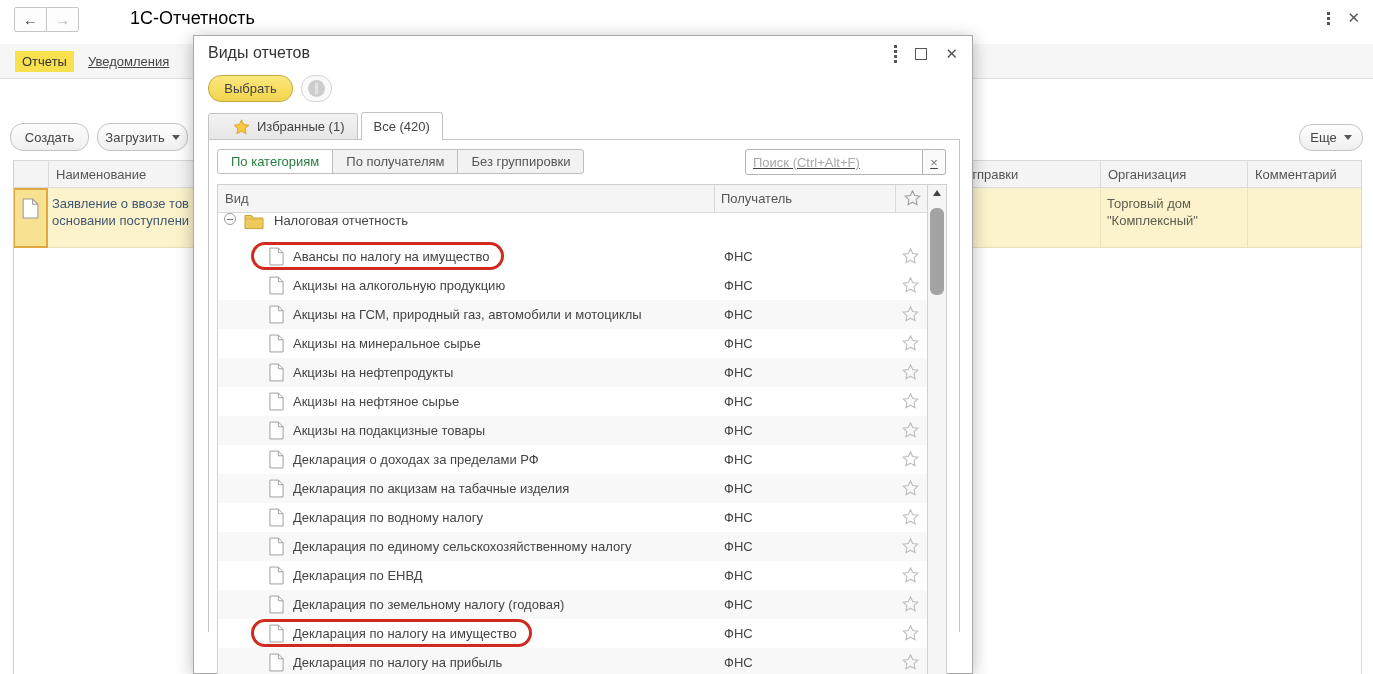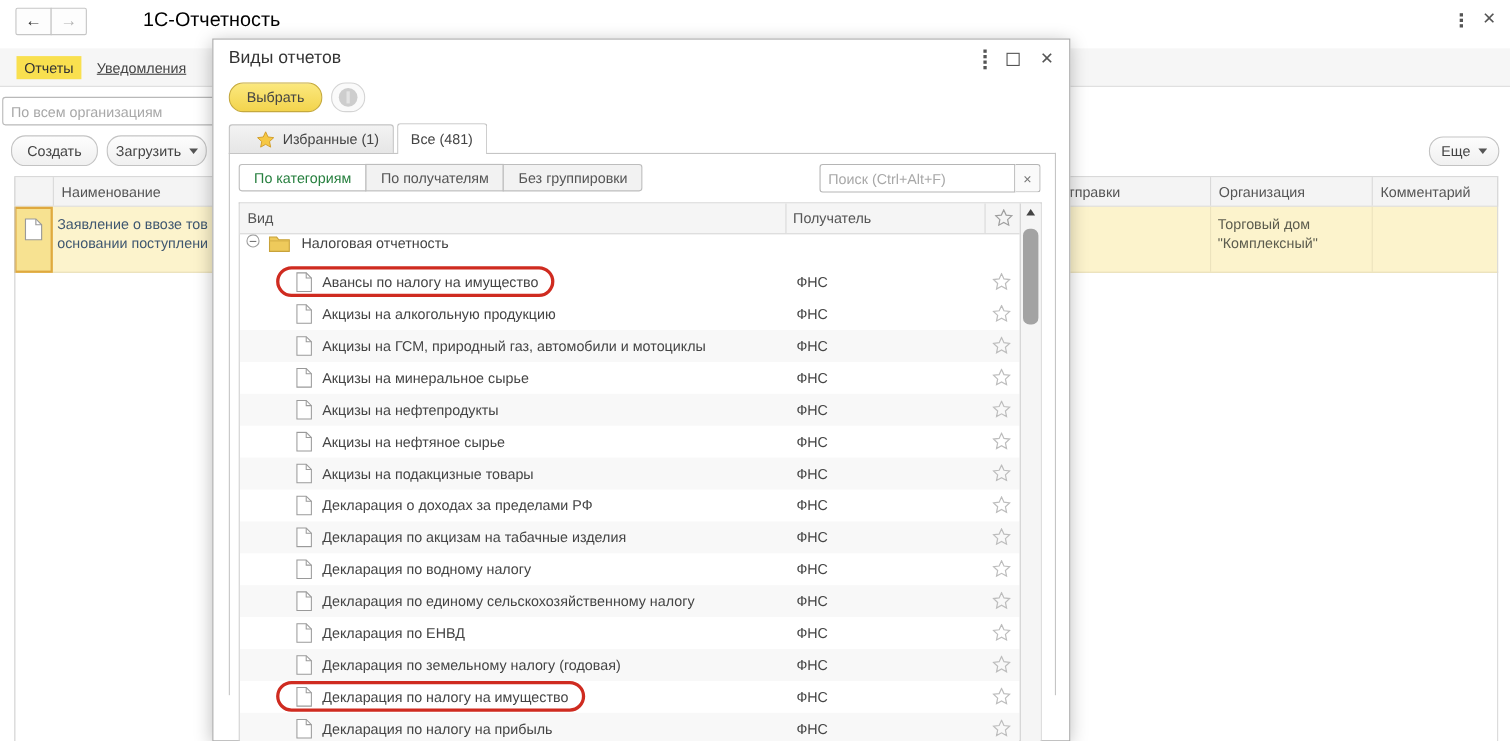--- a/index.html
+++ b/index.html
@@ -89,21 +89,21 @@
   .panel { left:14px; top:103px; width:752px; height:493px; border:1px solid #c5c5c5;
     border-bottom:none; background:#fff; }
 
   .segs { left:8px; top:9px; display:flex; }
   .seg { height:25px; display:flex; align-items:center; padding:0 13px;
     border:1px solid #bdbdbd; background:#f2f2f2; color:#555; margin-left:-1px; }
   .seg:first-child { margin-left:0; border-radius:3px 0 0 3px; }
   .seg:last-child { border-radius:0 3px 3px 0; }
   .seg.active { background:#fff; color:#267f3e; z-index:2; }
 
-  .search-wrap { left:536px; top:9px; display:flex; }
+  .search-wrap { left:536px; top:9px; display:flex;text-decoration:underline; }
   .search-input { width:178px; height:26px; border:1px solid #b5b5b5; border-radius:3px 0 0 3px;
     padding:0 7px; font-size:13px; color:#444; font-family:"Liberation Sans", sans-serif; }
   .search-input::placeholder { color:#a8a8a8; }
   .search-clear { width:23px; height:26px; border:1px solid #b5b5b5; border-left:none;
     border-radius:0 3px 3px 0; background:#fafafa; display:flex; align-items:center;
     justify-content:center; color:#777; font-size:13px; }
 
   .vtable { left:8px; top:44px; width:730px; height:492px; border:1px solid #d0d0d0; border-bottom:none; }
   .v-header { position:absolute; left:0; top:0; right:19px; height:28px; background:#f5f5f5;
     border-bottom:1px solid #d9d9d9; color:#555; }
@@ -158,21 +158,20 @@
         <i></i>
         <i></i>
       </span>
     <span class="closex">✕</span>
   </div>
 
   <div class="abs section-strip"></div>
   <div class="abs sec-tab-active">Отчеты</div>
   <div class="abs sec-tab-link">Уведомления</div>
 
-  <input class="abs org-input" placeholder="По всем организациям" style="">
 
   <div class="abs btn btn-create">Создать</div>
   <div class="abs btn btn-load">
     <span>Загрузить</span>
       <span class="caret"></span>
   </div>
   <div class="abs btn btn-more">
     <span>Еще</span>
       <span class="caret"></span>
   </div>
@@ -233,21 +232,21 @@
     </div>
 
     <div class="abs dlg-tabs">
       <div class="dtab inactive">
         <svg width="17" height="16" viewBox="0 0 20 19">
           <path d="M10 1l2.6 5.6 6.1.7-4.5 4.2 1.2 6-5.4-3-5.4 3 1.2-6L1.3 7.3l6.1-.7z" fill="#f6c844" stroke="#d09c26"></path>
         </svg>
         <span>Избранные (1)</span>
       </div>
       <div class="dtab active">
-        <span>Все (481)</span>
+        <span>Все (420)</span>
       </div>
     </div>
 
     <div class="abs panel">
       <div class="abs segs">
         <div class="seg active">По категориям</div>
         <div class="seg">По получателям</div>
         <div class="seg">Без группировки</div>
       </div>
 

